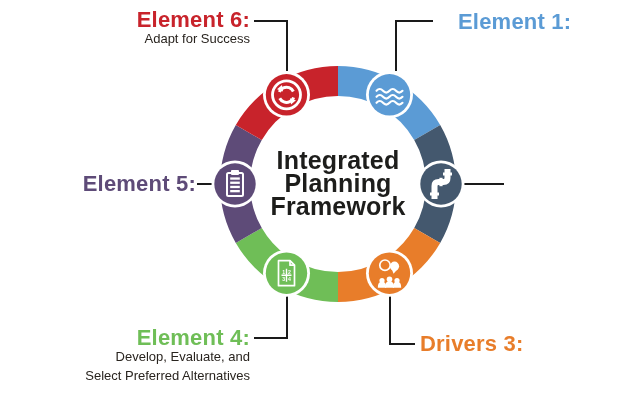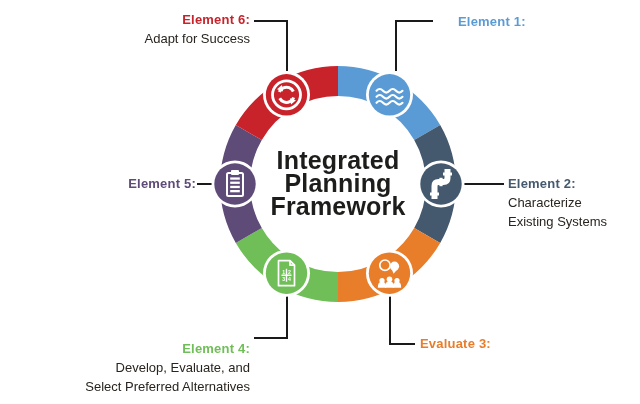--- a/index.html
+++ b/index.html
@@ -6,26 +6,26 @@
   body{width:640px;height:404px;font-family:"Liberation Sans",sans-serif;overflow:hidden;}
   .canvas{position:relative;width:640px;height:404px;background:#fff;}
   #diagram{position:absolute;left:0;top:0;width:640px;height:404px;}
   #diagram svg{position:absolute;left:0;top:0;}
   .center-title{
     position:absolute;left:258px;top:149px;width:160px;
     text-align:center;font-size:25px;font-weight:bold;line-height:23px;
     color:#1d1d1b;white-space:pre-line;letter-spacing:.2px;
   }
   .el-label{position:absolute;}
-  .el-label .heading{font-size:13px;font-weight:bold;line-height:20px;letter-spacing:.2px;}
+  .el-label .heading{font-size:22px;font-weight:bold;line-height:20px;letter-spacing:.2px;}
   .el-label .desc{font-size:13px;line-height:18.5px;color:#29241f;white-space:pre-line;}
   #e1{left:437px;top:12px;text-align:left;margin-left:21px;}
   #e2{left:508px;top:174px;text-align:left;}
   #e3{left:420px;top:334px;text-align:left;}
-  #e4{right:390px;top:339px;text-align:right;}
+  #e4{right:390px;top:328px;text-align:right;}
   #e5{right:444px;top:174px;text-align:right;}
   #e6{right:390px;top:10px;text-align:right;}
 </style>
 </head>
 <body>
 
 <div class="canvas">
   <div id="diagram">
       <svg width="640" height="404" viewBox="0 0 640 404" xmlns="http://www.w3.org/2000/svg">
         <path d="M433,21 L396,21 L396,71" fill="none" stroke="#1A1A1A" stroke-width="2"></path>
@@ -112,27 +112,22 @@
       </svg>
     </div>
 
   <div class="center-title">Integrated
 Planning
 Framework</div>
 
   <div class="el-label" id="e1">
     <div class="heading" style="color: rgb(91, 155, 213);">Element 1:</div>
   </div>
-  <div class="el-label" id="e2">
-    <div class="heading" style="color: rgb(68, 88, 110);">Element 2:</div>
-    <div class="desc">Characterize
-Existing Systems</div>
-  </div>
   <div class="el-label" id="e3">
-    <div class="heading" style="color: rgb(232, 125, 42);">Evaluate 3:</div>
+    <div class="heading" style="color: rgb(232, 125, 42);">Drivers 3:</div>
   </div>
   <div class="el-label" id="e4">
     <div class="heading" style="color: rgb(111, 190, 87);">Element 4:</div>
     <div class="desc">Develop, Evaluate, and
 Select Preferred Alternatives</div>
   </div>
   <div class="el-label" id="e5">
     <div class="heading" style="color: rgb(94, 75, 120);">Element 5:</div>
   </div>
   <div class="el-label" id="e6">

